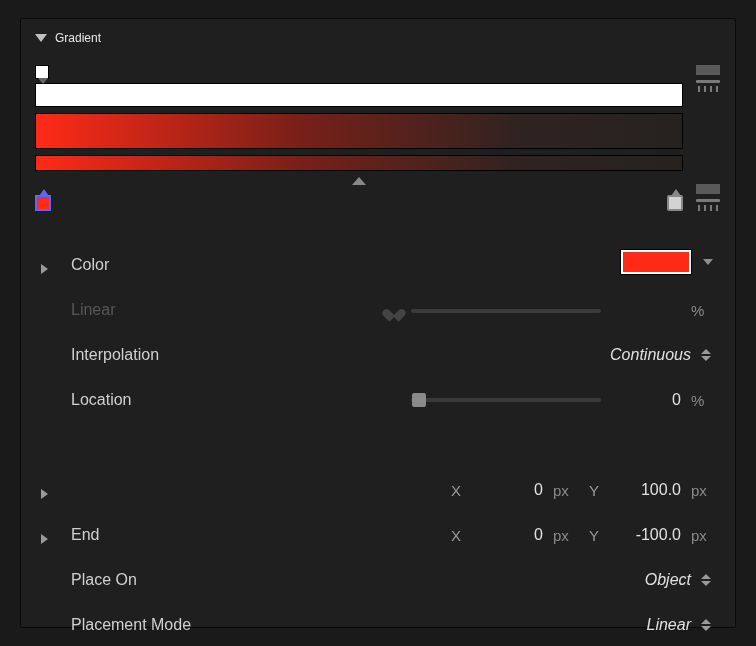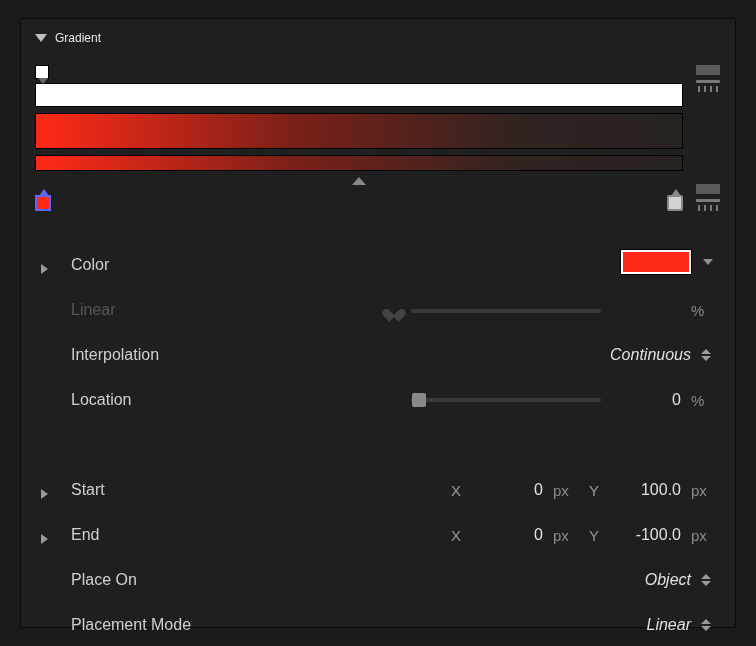--- a/index.html
+++ b/index.html
@@ -269,21 +269,20 @@
     </div>
 
     <div class="row">
       <div class="disclosure-col"></div>
     </div>
 
     <div class="row">
       <div class="disclosure-col">
           <span class="disclosure-right"></span>
         </div>
-      <div class="label">Start</div>
       <div class="controls">
         <div class="xy-group">
           <span class="xy-label">X</span>
           <span class="num">0</span>
           <span class="unit">px</span>
         </div>
         <div class="xy-group">
           <span class="xy-label">Y</span>
           <span class="num">100.0</span>
           <span class="unit">px</span>

